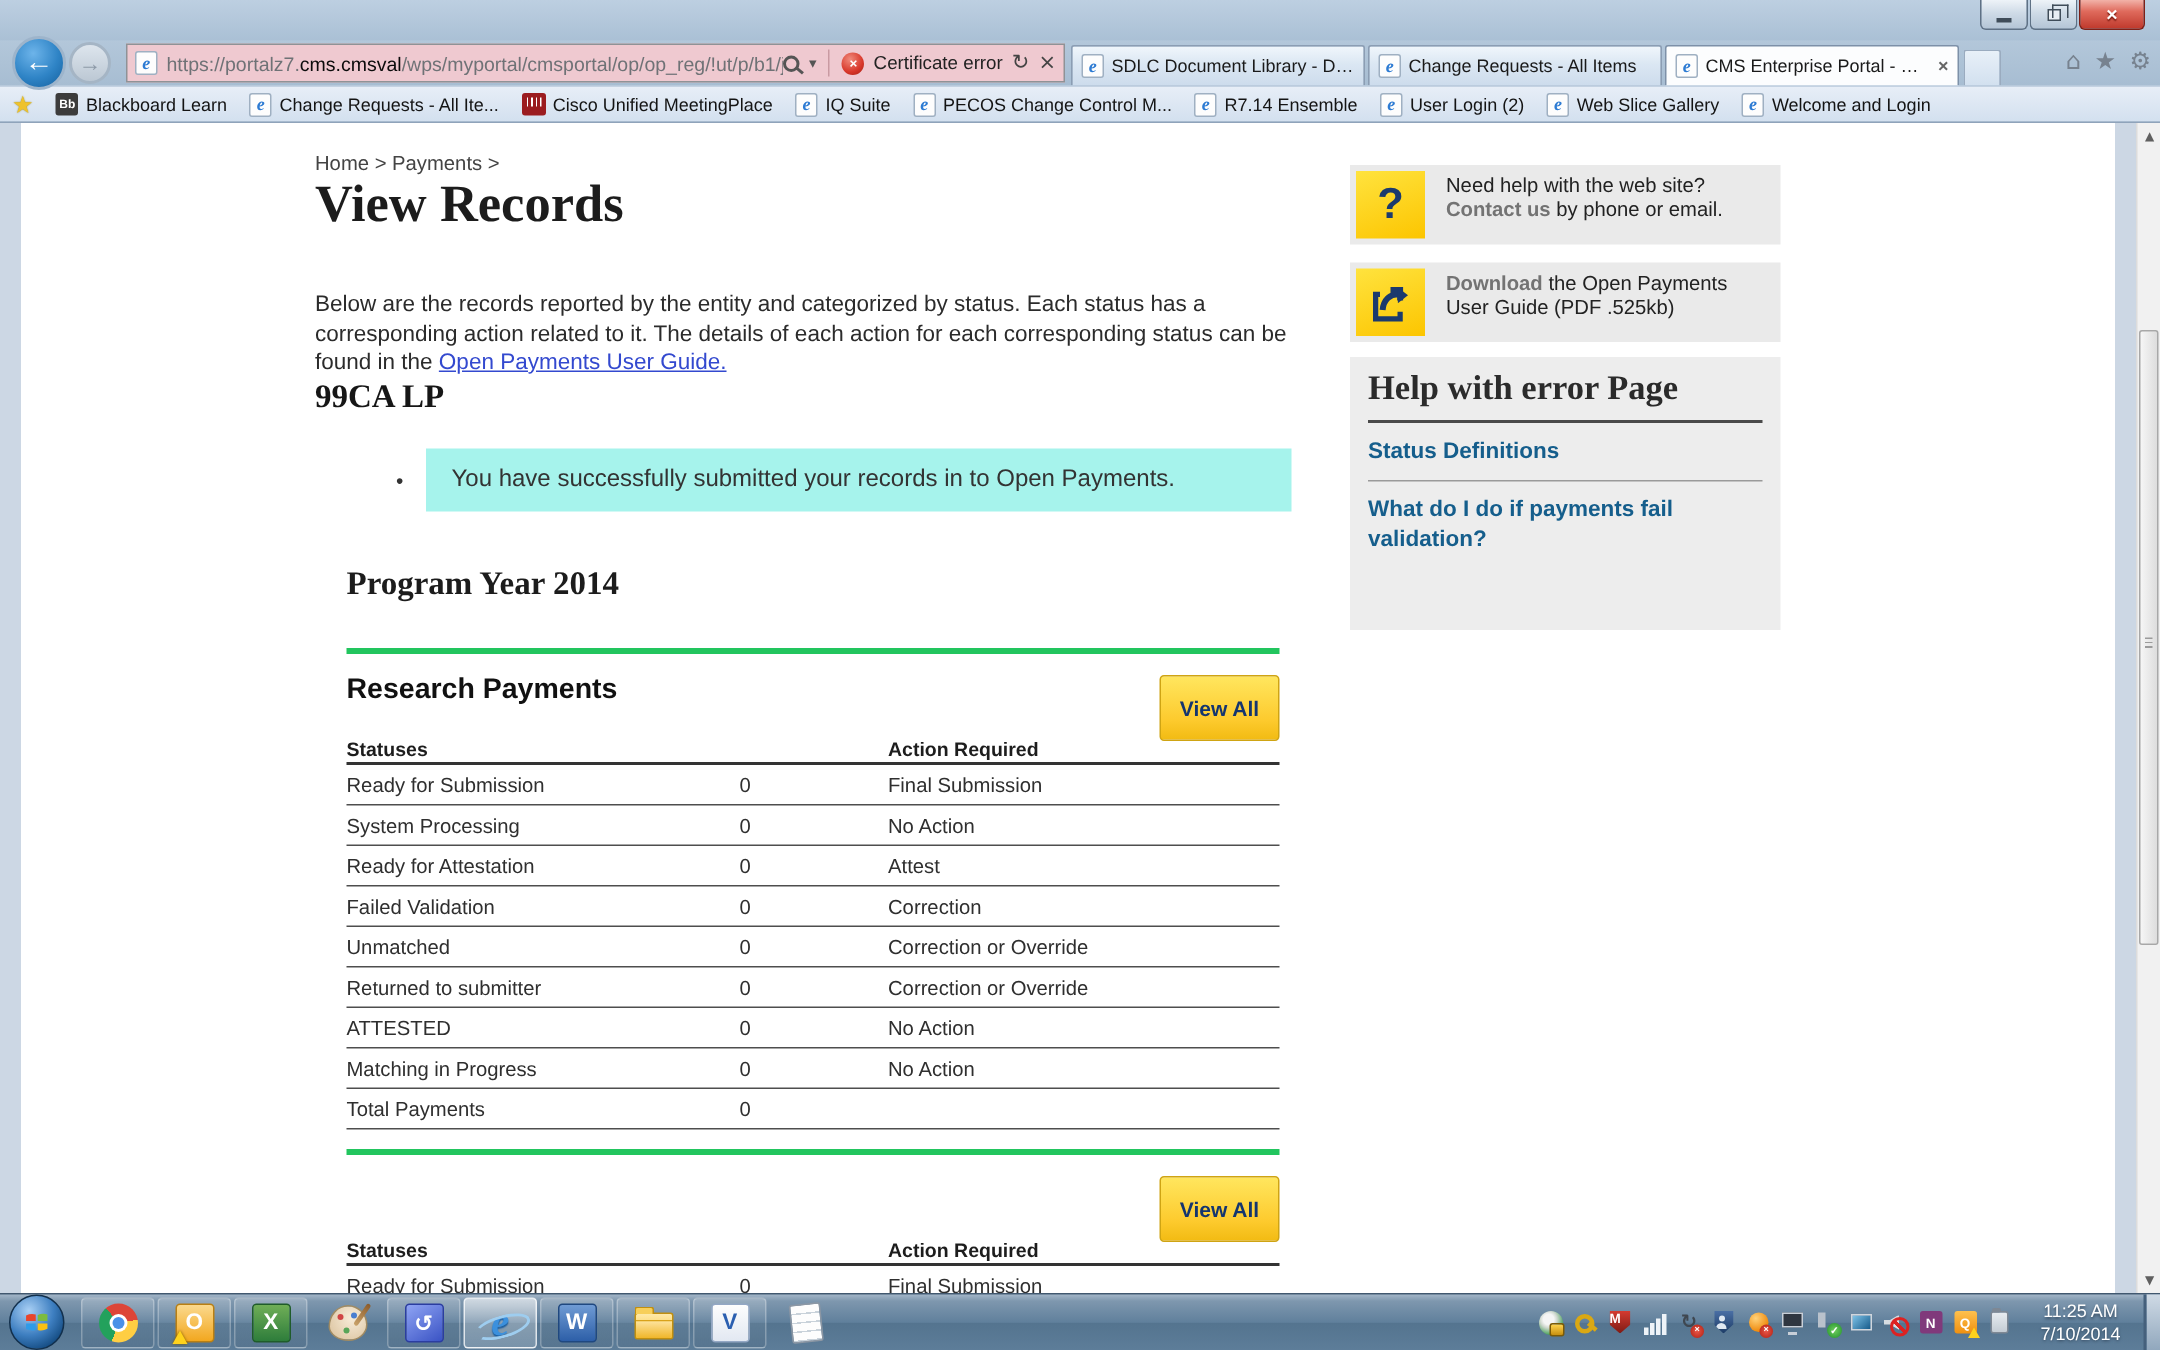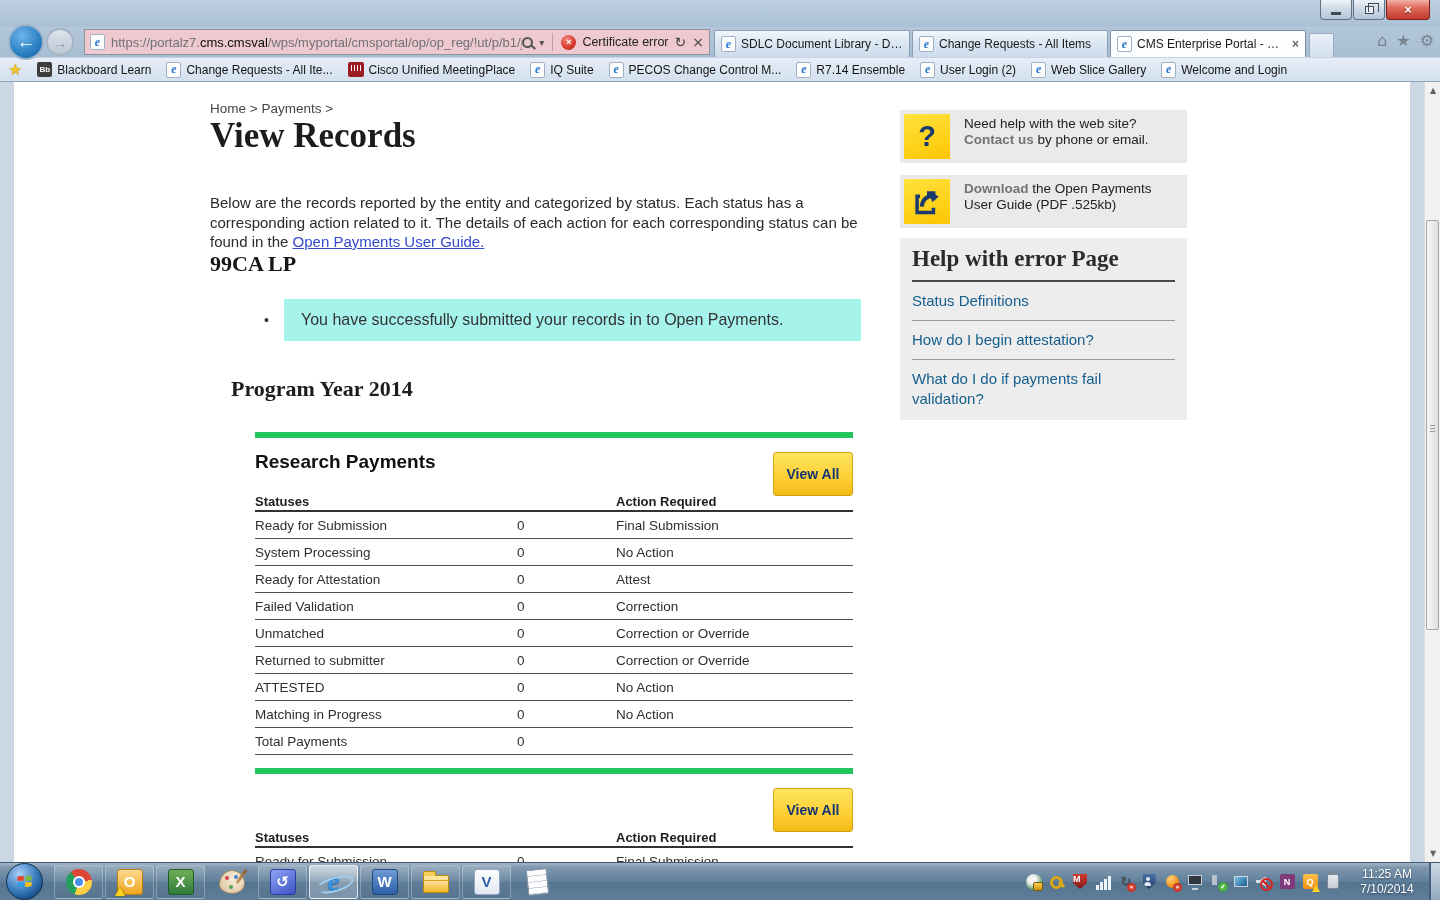--- a/index.html
+++ b/index.html
@@ -84,42 +84,42 @@
   .intro { position:absolute; top:111px; left:0; width:648px; font-size:15px; line-height:19.5px; color:#2b2b2b; }
   .intro a { color:#3349cf; text-decoration:underline; }
   .entity { position:absolute; top:169px; left:0; font:bold 22px "Liberation Serif",serif; color:#161616; }
   .succrow { position:absolute; top:217px; left:54px; display:flex; align-items:center; }
   .bullet { width:20px; color:#333; font-size:14px; }
   .succbox { width:577px; height:42px; background:#a6f3ec; display:flex; align-items:center;
     padding-left:17px; font-size:16px; color:#333; }
   .progyear { position:absolute; top:294px; left:21px; font:bold 22px "Liberation Serif",serif; color:#1c1c1c; }
 
   .sections { position:absolute; top:350px; left:21px; width:622px; }
-  .section { border-top:6px solid #22c55e;margin-left:24px; }
+  .section { border-top:4px solid #22c55e; }
   .section + .section { margin-top:13px; }
   .sec-head { position:relative; height:54px; padding-top:13px; }
   .sec-head h2 { font-size:19px; font-weight:bold; color:#111; }
   .viewall { position:absolute; right:0; top:14px; width:80px; height:44px;
     background:linear-gradient(#ffe65e,#fdca2d 70%,#f2bb13); border:1px solid #cfa413; border-radius:3px;
     color:#14356f; font-weight:bold; font-size:14px; font-family:"Liberation Sans",sans-serif;text-align:center; }
   .phead, .prow { display:grid; grid-template-columns:262px 99px 1fr; align-items:center; }
   .phead { height:20px; font-size:13px; font-weight:bold; color:#1d1d1d; border-bottom:2px solid #333; }
   .prow { height:27px; font-size:13.5px; color:#2f2f2f; border-bottom:1px solid #4e4e4e; }
 
   
   .sidebar { position:absolute; left:886px; top:0; width:287px; }
   .helpbox { position:absolute; left:0; width:287px; background:#eaeaea; display:flex; padding:4px; gap:14px; }
   .hb1 { top:28px; height:53px; } .hb2 { top:93px; height:53px; }
   .yicon { width:46px; height:45px; flex:none; background:linear-gradient(160deg,#ffe33e,#fcc500);
     display:flex; align-items:center; justify-content:center; color:#1b3a6d; font-size:29px; font-weight:bold; }
   .hbtxt { font-size:13.5px; line-height:16px; color:#222; padding-top:2px; }
   .hbtxt b { color:#737373; }
   .helppanel { position:absolute; left:0; top:156px; width:287px; height:182px; background:#ededed; padding:8px 12px; }
   .hp-title { font:bold 23px "Liberation Serif",serif; color:#2b2b2b; padding-bottom:8px; border-bottom:2px solid #4a4a4a; }
-  .hp-link { font-size:15px; font-weight:normal; color:#155e8c; padding:9px 0; border-bottom:1px solid #9a9a9a; line-height:20px; }
+  .hp-link { font-size:15px; font-weight:bold; color:#155e8c; padding:9px 0; border-bottom:1px solid #9a9a9a; line-height:20px; }
   .hp-link:last-child { border-bottom:none; }
 
   
   .sbar { position:absolute; right:0; top:0; width:16px; height:780px; background:#f1f1f1; border-left:1px solid #dcdcdc; }
   .sarrow { position:absolute; left:0; width:16px; height:17px; display:flex; align-items:center; justify-content:center;
     font-family:"DejaVu Sans",sans-serif; font-size:8px; color:#606060; }
   .sarrow.up { top:0; } .sarrow.down { bottom:0; }
   .sthumb { position:absolute; left:1px; top:138px; width:13px; height:410px;
     background:linear-gradient(90deg,#f6f6f6,#dddddd); border:1px solid #a8a8a8; border-radius:2px; }
   .sthumb::after { content:""; position:absolute; left:3px; right:3px; top:50%; height:7px;
@@ -434,21 +434,20 @@
                 <path d="M6 7 h-2.5 v14 h14 v-4" fill="none" stroke="#1b3a6d" stroke-width="3"></path>
                 <path d="M7.5 16 C8 10 12 7 16 7 M12 4.5 h5.5 v6" fill="none" stroke="#1b3a6d" stroke-width="3.4" stroke-linejoin="miter"></path>
                 <path d="M16.2 3.2 L22 7.6 L16.2 12.2 Z" fill="#1b3a6d"></path>
               </svg>
           </div>
           <div class="hbtxt"><b>Download</b><span> the Open Payments User Guide (PDF .525kb)</span></div>
         </div>
         <div class="helppanel">
           <div class="hp-title">Help with error Page</div>
           <div class="hp-link">Status Definitions</div>
-          <div class="hp-link">How do I begin attestation?</div>
           <div class="hp-link">What do I do if payments fail validation?</div>
         </div>
       </div>
     </div>
 
     <div class="sbar">
       <div class="sarrow up">▲</div>
       <div class="sthumb"></div>
       <div class="sarrow down">▼</div>
     </div>

